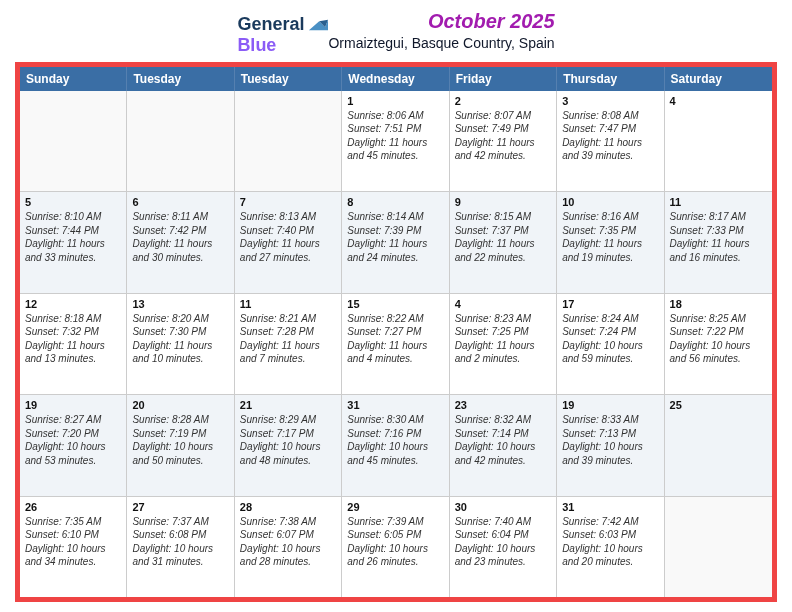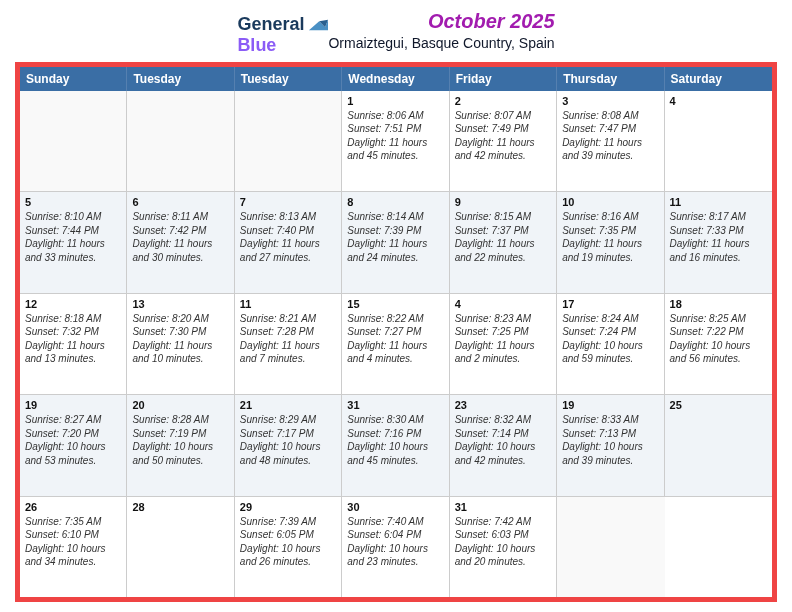--- a/index.html
+++ b/index.html
@@ -252,21 +252,26 @@
           <div class="cal-cell shaded">
             <div class="day-num">25</div>
           </div>
         </div>
         <div class="cal-row">
           <div class="cal-cell">
             <div class="day-num">26</div>
             <div class="cell-info">Sunrise: 7:35 AM<br>Sunset: 6:10 PM<br>Daylight: 10 hours and 34 minutes.</div>
           </div>
           <div class="cal-cell">
+            <div class="day-num">27</div>
+            <div class="cell-info">Sunrise: 7:37 AM<br>Sunset: 6:08 PM<br>Daylight: 10 hours and 31 minutes.</div>
+          </div>
+          <div class="cal-cell">
             <div class="day-num">28</div>
+            <div class="cell-info">Sunrise: 7:38 AM<br>Sunset: 6:07 PM<br>Daylight: 10 hours and 28 minutes.</div>
           </div>
           <div class="cal-cell">
             <div class="day-num">29</div>
             <div class="cell-info">Sunrise: 7:39 AM<br>Sunset: 6:05 PM<br>Daylight: 10 hours and 26 minutes.</div>
           </div>
           <div class="cal-cell">
             <div class="day-num">30</div>
             <div class="cell-info">Sunrise: 7:40 AM<br>Sunset: 6:04 PM<br>Daylight: 10 hours and 23 minutes.</div>
           </div>
           <div class="cal-cell">

